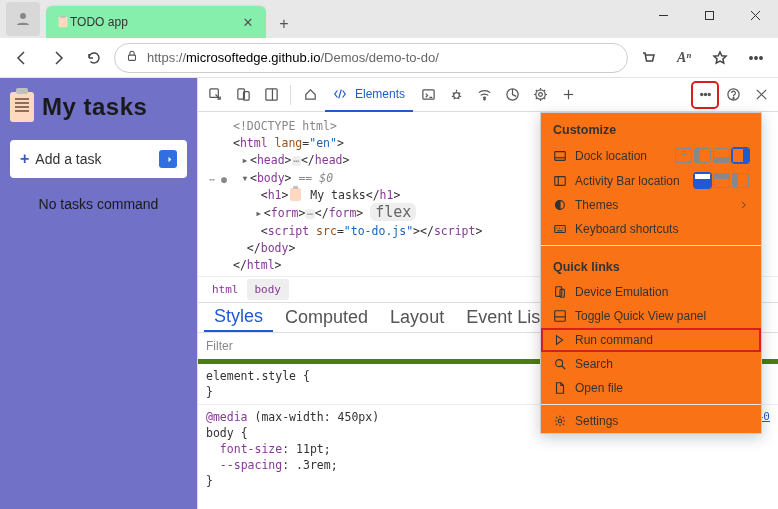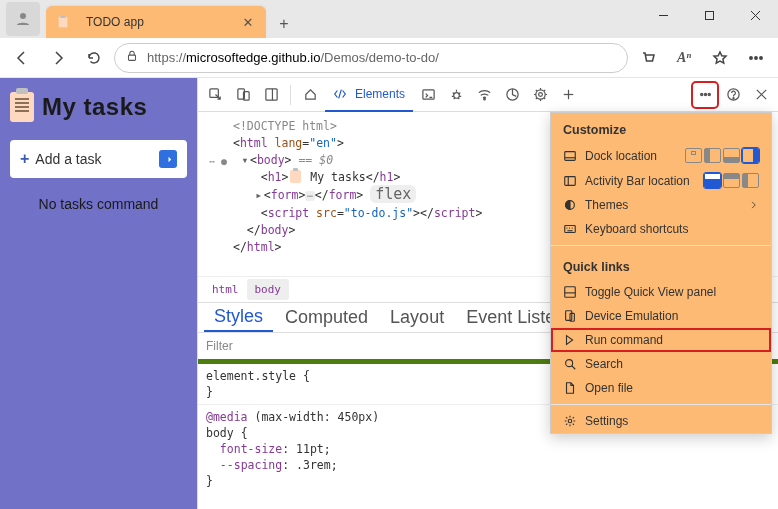--- a/index.html
+++ b/index.html
@@ -2,21 +2,21 @@
 <html><head>
 <meta charset="utf-8">
 <style>
   * { box-sizing: border-box; margin: 0; padding: 0; }
   body { font-family: "Segoe UI", Arial, sans-serif; font-size: 12px; background: #fff; width: 778px; height: 509px; overflow: hidden; color: #333; }
   
   
   .titlebar { height: 38px; background: #e8e8e8; display: flex; align-items: flex-end; position: relative; }
   .avatar-slot { width: 34px; height: 34px; border-radius: 4px; background: #d8d8d8; margin: 2px 6px 2px 6px; display:flex; align-items:center; justify-content:center; }
   .avatar-slot svg { width:18px; height:18px; fill:#888; }
-  .tab { background: #fdba74; border-radius: 6px 6px 0 0; height: 32px; display: flex; align-items: center; padding: 0 10px; gap: 16px; min-width: 220px; box-shadow: 0 -1px 2px rgba(0,0,0,.05); }
+  .tab { background: #86efac; border-radius: 6px 6px 0 0; height: 32px; display: flex; align-items: center; padding: 0 10px; gap: 0; min-width: 220px; box-shadow: 0 -1px 2px rgba(0,0,0,.05); }
   .tab .favicon { width:14px; height:14px; display:flex; align-items:center; justify-content:center; }
   .tab .favicon svg { width:14px; height:14px; }
   .tab-title { flex:1; font-size:12px; color:#333; }
   .tab-close { width:16px; height:16px; display:flex; align-items:center; justify-content:center; color:#555; font-size:13px; }
   .newtab { width:28px; height:28px; display:flex; align-items:center; justify-content:center; color:#555; font-size:16px; margin-left:4px; }
   .win-controls { position:absolute; right:0; top:0; display:flex; }
   .win-btn { width:46px; height:30px; display:flex; align-items:center; justify-content:center; color:#333; }
   .win-btn svg { width:11px; height:11px; stroke:#333; fill:none; stroke-width:1; }
   
   .toolbar { height: 40px; background:#fff; display:flex; align-items:center; padding:16px 6px; gap:4px; border-bottom:1px solid #e5e5e5; }
@@ -80,21 +80,21 @@
   .rules { padding:4px 8px 8px 8px; font-family:Consolas,monospace; font-size:11.5px; line-height:16px; }
   .rules .sel { color:#333; }
   .rules .brace { color:#333; }
   .rules .prop { color:#863997; }
   .rules .pval { color:#333; }
   .rules .link { color:#1a5fce; text-decoration:underline; float:right; font-size:11px; }
   .rules .sec-sep { border-top:1px solid #eee; margin:4px -8px; }
   .kw { color:#863997; }
 
   
-  .dropdown { position:absolute; top:34px; right:6px; width:222px; background:#fdba74; border:1px solid #ccc; box-shadow:0 4px 14px rgba(0,0,0,.2); z-index:10; font-size:12px; }
+  .dropdown { position:absolute; top:34px; right:16px; width:222px; background:#f97316; border:1px solid #ccc; box-shadow:0 4px 14px rgba(0,0,0,.2); z-index:10; font-size:12px; }
   .dropdown h4 { font-size:12.5px; font-weight:700; padding:10px 12px 6px 12px; }
   .dd-row { display:flex; align-items:center; padding:5px 12px; gap:8px; color:#333; }
   .dd-row svg.ico { width:14px; height:14px; stroke:#333; fill:none; stroke-width:1.3; flex-shrink:0; }
   .dd-row .label { flex:1; }
   .dock-opts { display:flex; gap:2px; }
   .dock-box { width:17px; height:15px; border:1px solid #888; position:relative; border-radius:2px; }
   .dock-box.sel { border-color:#2158d4; outline:1px solid #2158d4; }
   .dock-box .bar { position:absolute; background:#888; }
   .dock-box.sel .bar { background:#2158d4; }
   .dock-box.sel.fillb { background:#2158d4; }
@@ -294,20 +294,21 @@
           <svg viewBox="0 0 16 16">
             <line x1="3" y1="3" x2="13" y2="13"></line>
             <line x1="13" y1="3" x2="3" y2="13"></line>
           </svg>
         </div>
     </div>
 
     <div class="dom-panel" style="height:164px; padding-left:35px; position:relative;">
       <div class="line"><span class="muted">&lt;!DOCTYPE html&gt;</span></div>
       <div class="line">&lt;<span class="tag">html</span> <span class="attr">lang</span>=<span class="val">"<span>en</span>"</span>&gt;</div>
+      <div class="line"> <span class="tri">▸</span>&lt;<span class="tag">head</span>&gt;<span class="ellips">⋯</span>&lt;/<span class="tag">head</span>&gt;</div>
       <div class="line dom-line-sel" style="position:relative"><span class="dom-gutter">⋯ ●</span> <span class="tri">▾</span>&lt;<span class="tag">body</span>&gt; <span class="muted"><span>==</span> <span style="font-style:italic">$0</span></span></div>
       <div class="line">    &lt;<span class="tag">h1</span>&gt;<span class="clipico-inline"></span><span> My tasks</span>&lt;/<span class="tag">h1</span>&gt;</div>
       <div class="line">   <span class="tri">▸</span>&lt;<span class="tag">form</span>&gt;<span class="ellips">⋯</span>&lt;/<span class="tag">form</span>&gt; <span class="pill">flex</span></div>
       <div class="line">    &lt;<span class="tag">script</span> <span class="attr">src</span>=<span class="val">"<span>to-do.js</span>"</span>&gt;&lt;/<span class="tag">script</span>&gt;</div>
       <div class="line">  &lt;/<span class="tag">body</span>&gt;</div>
       <div class="line">&lt;/<span class="tag">html</span>&gt;</div>
     </div>
 
     <div class="breadcrumb">
       <div class="crumb">html</div>
@@ -395,32 +396,32 @@
             <line x1="7" y1="7" x2="8" y2="7"></line>
             <line x1="10" y1="7" x2="11" y2="7"></line>
             <line x1="5" y1="10" x2="11" y2="10"></line>
           </svg>
         <span class="label">Keyboard shortcuts</span>
       </div>
       <div class="dd-sep"></div>
       <h4>Quick links</h4>
       <div class="dd-row">
         <svg class="ico" viewBox="0 0 16 16">
+            <rect x="3" y="2" width="7" height="11" rx="1"></rect>
+            <rect x="8" y="5" width="5" height="9" rx="1"></rect>
+          </svg>
+        <span class="label">Device Emulation</span>
+      </div>
+      <div class="dd-row">
+        <svg class="ico" viewBox="0 0 16 16">
             <rect x="2" y="2" width="12" height="12" rx="1"></rect>
             <line x1="2" y1="9" x2="14" y2="9"></line>
           </svg>
         <span class="label">Toggle Quick View panel</span>
       </div>
-      <div class="dd-row">
-        <svg class="ico" viewBox="0 0 16 16">
-            <rect x="3" y="2" width="7" height="11" rx="1"></rect>
-            <rect x="8" y="5" width="5" height="9" rx="1"></rect>
-          </svg>
-        <span class="label">Device Emulation</span>
-      </div>
       <div class="dd-row hl-red">
         <svg class="ico" viewBox="0 0 16 16">
             <path d="M4 3l7 5-7 5z"></path>
           </svg>
         <span class="label">Run command</span>
       </div>
       <div class="dd-row">
         <svg class="ico" viewBox="0 0 16 16">
             <circle cx="7" cy="7" r="4"></circle>
             <line x1="10" y1="10" x2="14" y2="14"></line>

